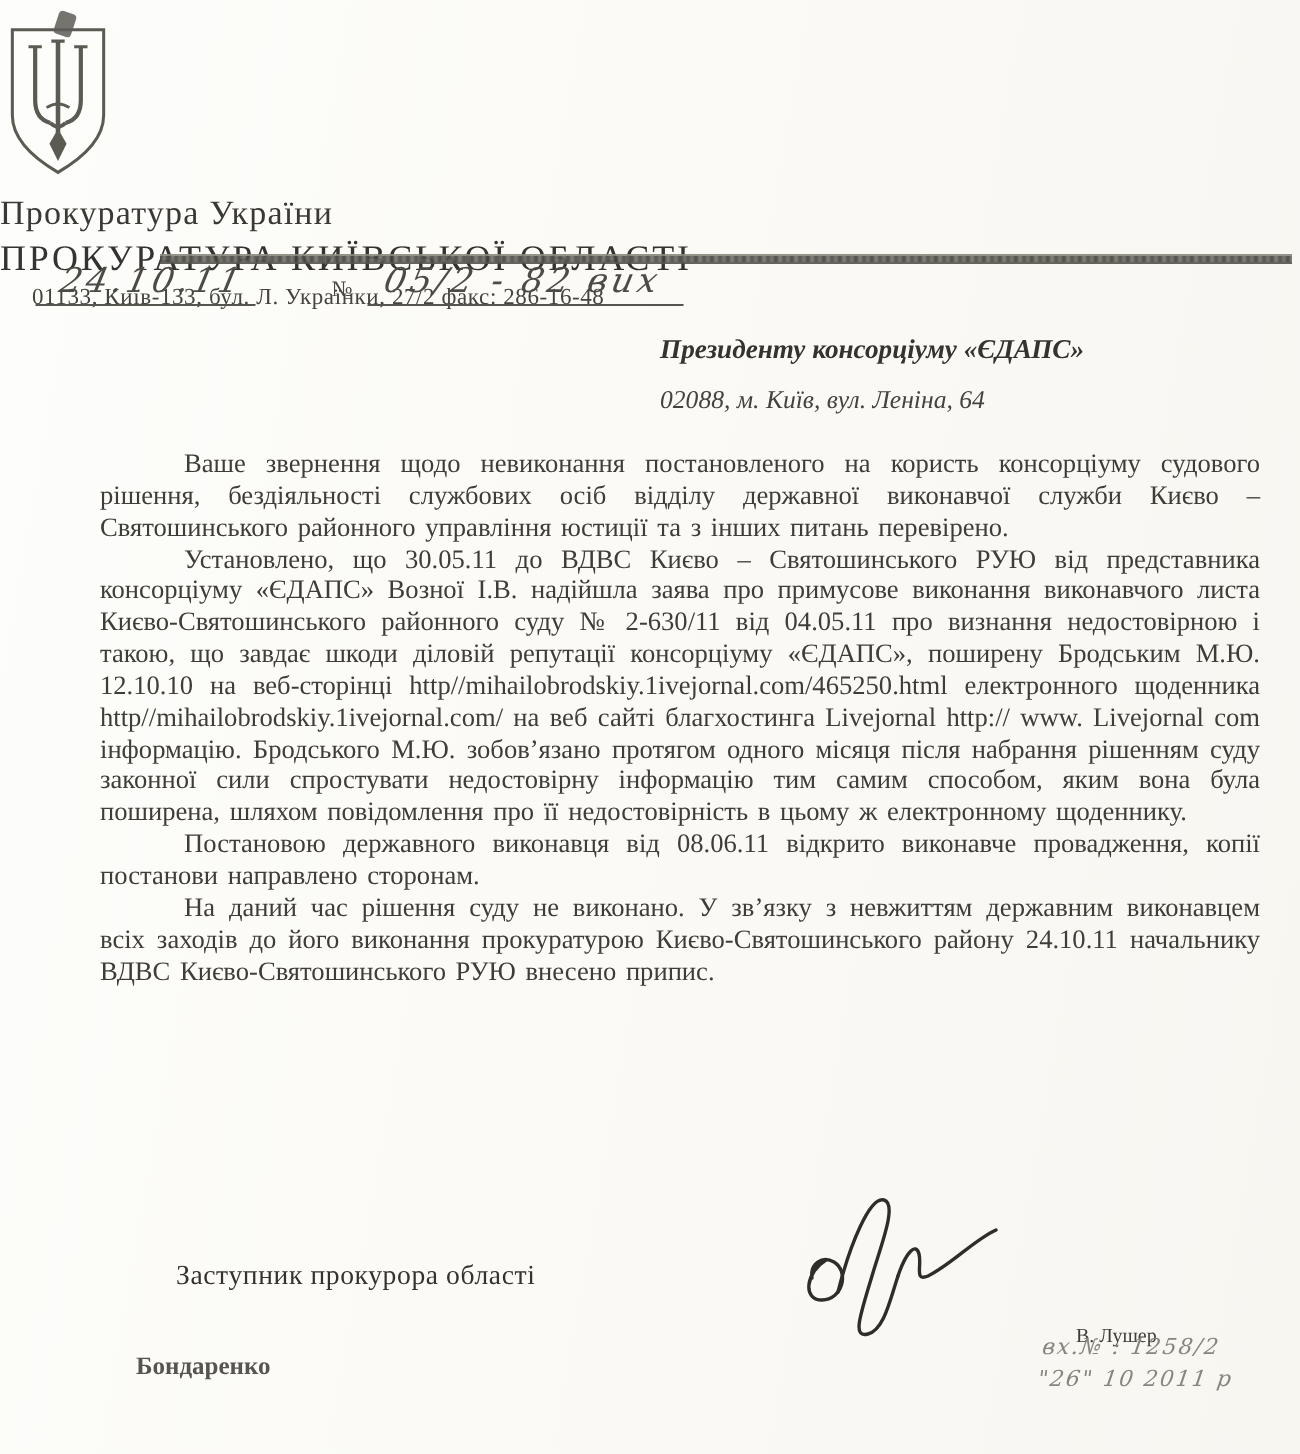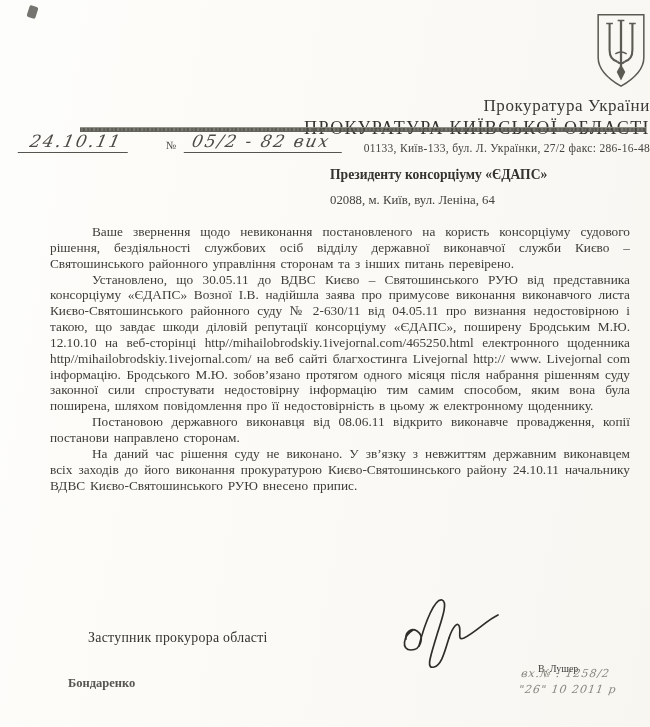--- a/index.html
+++ b/index.html
@@ -8,21 +8,21 @@
     position: relative;
     width: 650px;
     height: 727px;
     margin: 0 auto;
     background: linear-gradient(100deg, #fdfdfb 0%, #fbfaf6 45%, #f8f6f1 100%);
     font-family: "Liberation Serif", serif;
     color: #3f3e3a;
     overflow: hidden;
   }
   
-  .letterhead { text-align: right; padding-top: 12px; font-family: Liberation Serif, serif; }
+  .letterhead { text-align: left; padding-top: 12px; font-family: Liberation Serif, serif; }
   .emblem-wrap { display: inline-block; }
   .org-parent {
     font-size: 17px;
     letter-spacing: 0.6px;
     color: #3a3935;
     margin-top: 2px;
   }
   .org-name {
     font-size: 18px;
     letter-spacing: 1.4px;
@@ -80,20 +80,21 @@
     letter-spacing: 2px;
     border-bottom: 1px solid #55544e;
     padding: 0 14px 1px 6px;
   }
   
   .recipient {
     position: absolute;
     top: 166px;
     left: 330px;
     line-height: 17px;
+    font-style: italic;
   }
   .recipient .r-bold { font-weight: bold; font-size: 13.6px; color: #343330; }
   .recipient .r-plain { font-size: 12.8px; color: #44433e; margin-top: 9px; }
   
   .letter-body {
     position: absolute;
     top: 224px;
     left: 50px;
     width: 580px;
   }
@@ -195,21 +196,21 @@
     <span class="ref-no-label">№</span>
     <span class="handwriting ref-number">05/2 - 82 вих</span>
   </div>
 
   <div class="recipient">
     <div class="r-bold">Президенту консорціуму «ЄДАПС»</div>
     <div class="r-plain">02088, м. Київ, вул. Леніна, 64</div>
   </div>
 
   <div class="letter-body">
-    <p class="para">Ваше звернення щодо невиконання постановленого на користь консорціуму судового рішення, бездіяльності службових осіб відділу державної виконавчої служби Києво – Святошинського районного управління сторонам та з інших питань перевірено.</p>
+    <p class="para">Ваше звернення щодо невиконання постановленого на користь консорціуму судового рішення, бездіяльності службових осіб відділу державної виконавчої служби Києво – Святошинського районного управління юстиції та з інших питань перевірено.</p>
     <p class="para">Установлено, що 30.05.11 до ВДВС Києво – Святошинського РУЮ від представника консорціуму «ЄДАПС» Возної І.В. надійшла заява про примусове виконання виконавчого листа Києво-Святошинського районного суду № 2-630/11 від 04.05.11 про визнання недостовірною і такою, що завдає шкоди діловій репутації консорціуму «ЄДАПС», поширену Бродським М.Ю. 12.10.10 на веб-сторінці http//mihailobrodskiy.1ivejornal.com/465250.html електронного щоденника http//mihailobrodskiy.1ivejornal.com/ на веб сайті благхостинга Livejornal http:// www. Livejornal com інформацію. Бродського М.Ю. зобов’язано протягом одного місяця після набрання рішенням суду законної сили спростувати недостовірну інформацію тим самим способом, яким вона була поширена, шляхом повідомлення про її недостовірність в цьому ж електронному щоденнику.</p>
     <p class="para">Постановою державного виконавця від 08.06.11 відкрито виконавче провадження, копії постанови направлено сторонам.</p>
     <p class="para">На даний час рішення суду не виконано. У зв’язку з невжиттям державним виконавцем всіх заходів до його виконання прокуратурою Києво-Святошинського району 24.10.11 начальнику ВДВС Києво-Святошинського РУЮ внесено припис.</p>
   </div>
 
   <div class="sig-title">Заступник прокурора області</div>
 
   <svg class="sig-flourish" viewBox="0 0 110 85" fill="none">
     <path d="M20 42 C 10 48, 8 62, 18 62 C 28 62, 32 48, 24 43 C 18 39.5, 12 44, 13 51" stroke="#2e2d2a" stroke-width="1.7" stroke-linecap="round"></path>
     <path d="M26 58 C 32 34, 42 10, 49 12 C 56 14, 47 36, 43 50 C 37 70, 33 81, 41 79 C 49 77, 52 62, 56 50" stroke="#2e2d2a" stroke-width="1.7" stroke-linecap="round"></path>

